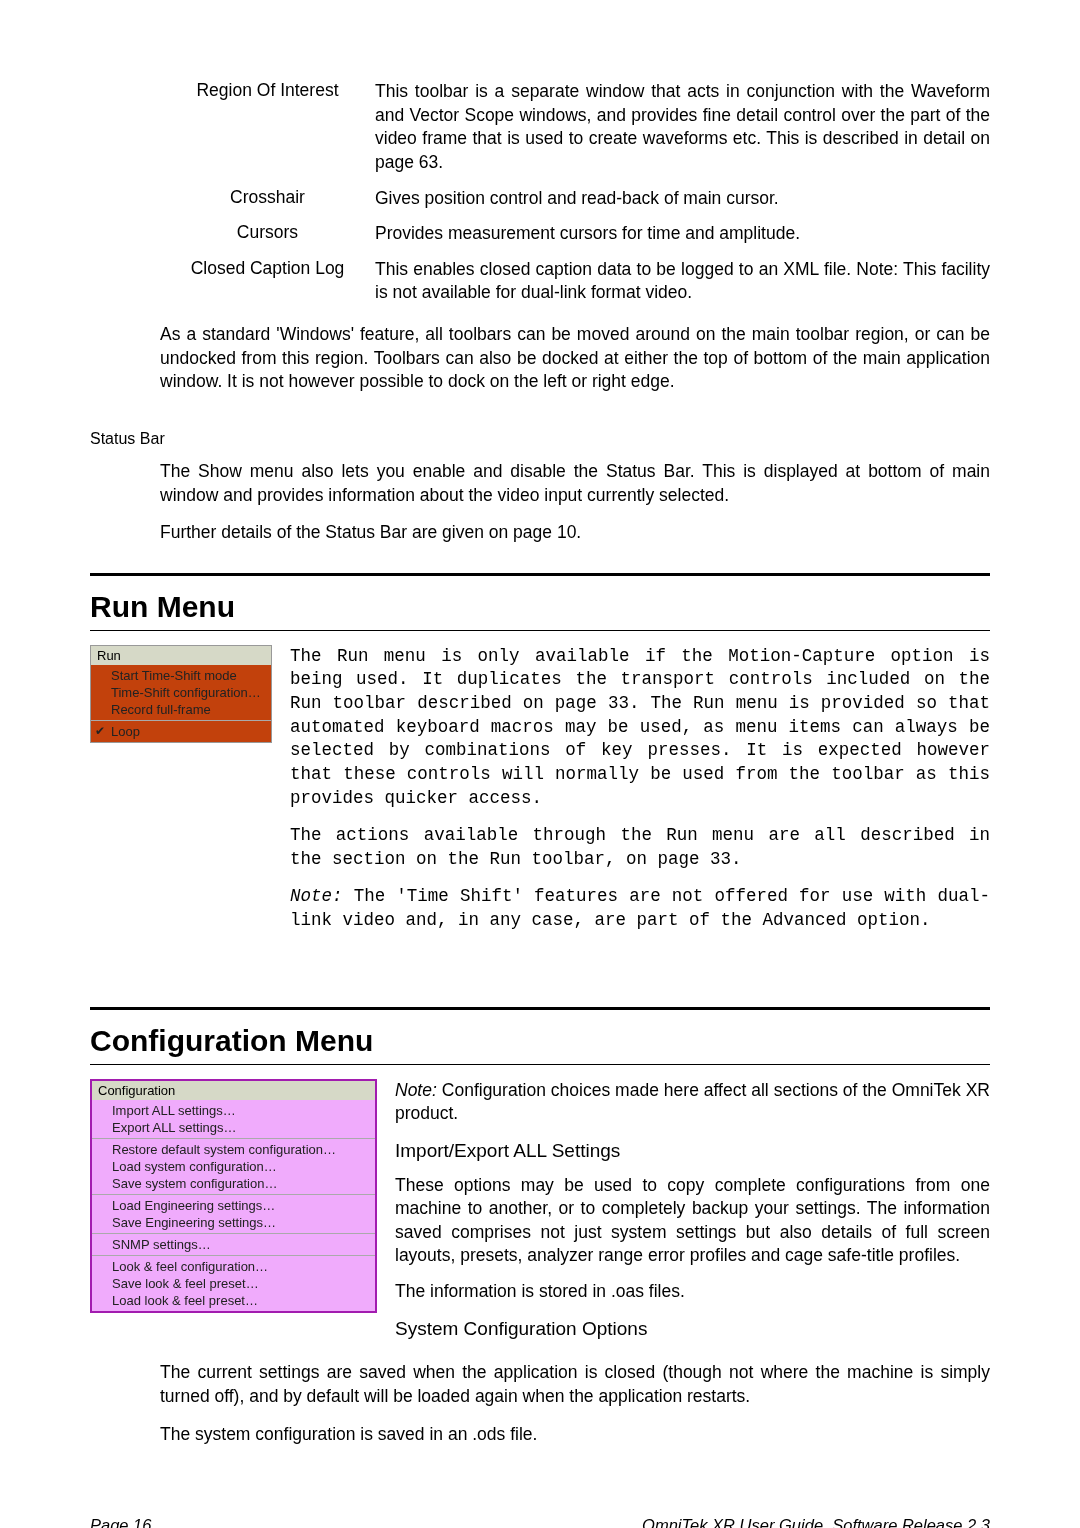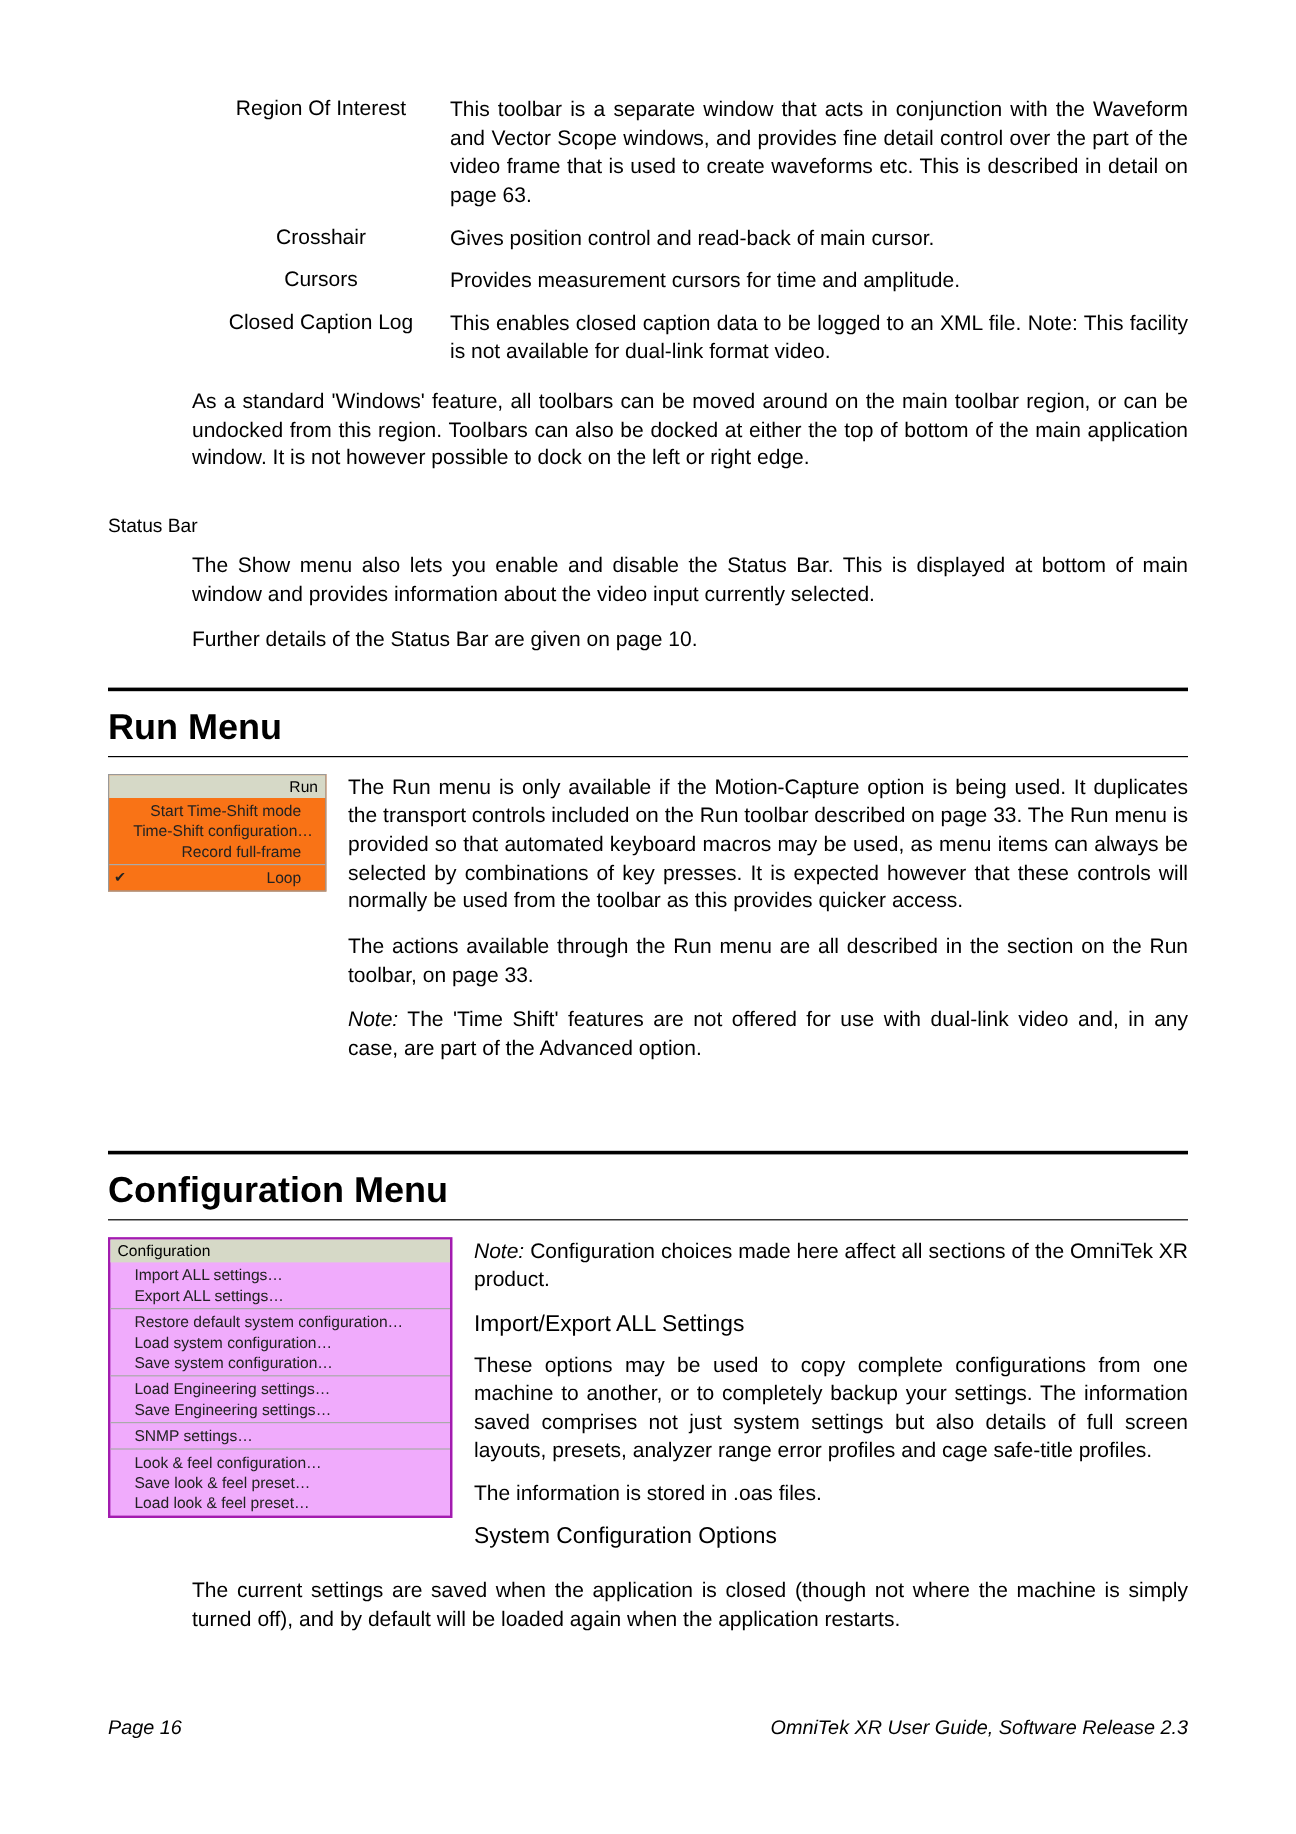--- a/index.html
+++ b/index.html
@@ -63,23 +63,22 @@
   }
   .run-layout {
     display: flex;
     gap: 18px;
     align-items: flex-start;
   }
   .run-menu-box {
     width: 180px;
     flex-shrink: 0;
     font-size: 13px;
-    background: #f97316;
+    background: #c2410c;
     border: 1px solid #999;
-    text-align: right;
   }
   .menu-title {
     background: #d6d9c7;
     padding: 2px 6px;
     font-size: 13px;
   }
   .menu-group {
     border-bottom: 1px solid #aaa;
     padding: 2px 0;
   }
@@ -95,21 +94,21 @@
     position: absolute;
     left: 4px;
     font-size: 12px;
   }
   .run-text {
     flex: 1;
     font-size: 17.5px;
     text-align: justify;
     line-height: 1.35;
   }
-  .run-text p { margin: 0 0 14px 0; }
+  .run-text p { margin: 0 0 14px 0; font-family: Liberation Mono, monospace; }
   .note-label { font-style: italic; }
 
   .config-layout {
     display: flex;
     gap: 18px;
     align-items: flex-start;
     margin-bottom: 10px;
   }
   .config-menu-box {
     width: 283px;
@@ -221,19 +220,20 @@
   <div class="config-text">
     <p><span class="note-label">Note:</span><span> Configuration choices made here affect all sections of the OmniTek XR product.</span></p>
     <div class="sub-heading">Import/Export ALL Settings</div>
     <p>These options may be used to copy complete configurations from one machine to another, or to completely backup your settings. The information saved comprises not just system settings but also details of full screen layouts, presets, analyzer range error profiles and cage safe-title profiles.</p>
     <p>The information is stored in .oas files.</p>
     <div class="sub-heading">System Configuration Options</div>
   </div>
 </div>
 
 <div class="body-text">The current settings are saved when the application is closed (though not where the machine is simply turned off), and by default will be loaded again when the application restarts.</div>
+<div class="body-text">The system configuration is saved in an .ods file.</div>
 
 <div class="footer">
   <span>Page 16</span>
   <span>OmniTek XR User Guide, Software Release 2.3</span>
 </div>
 
 </div>
 
 </body></html>

